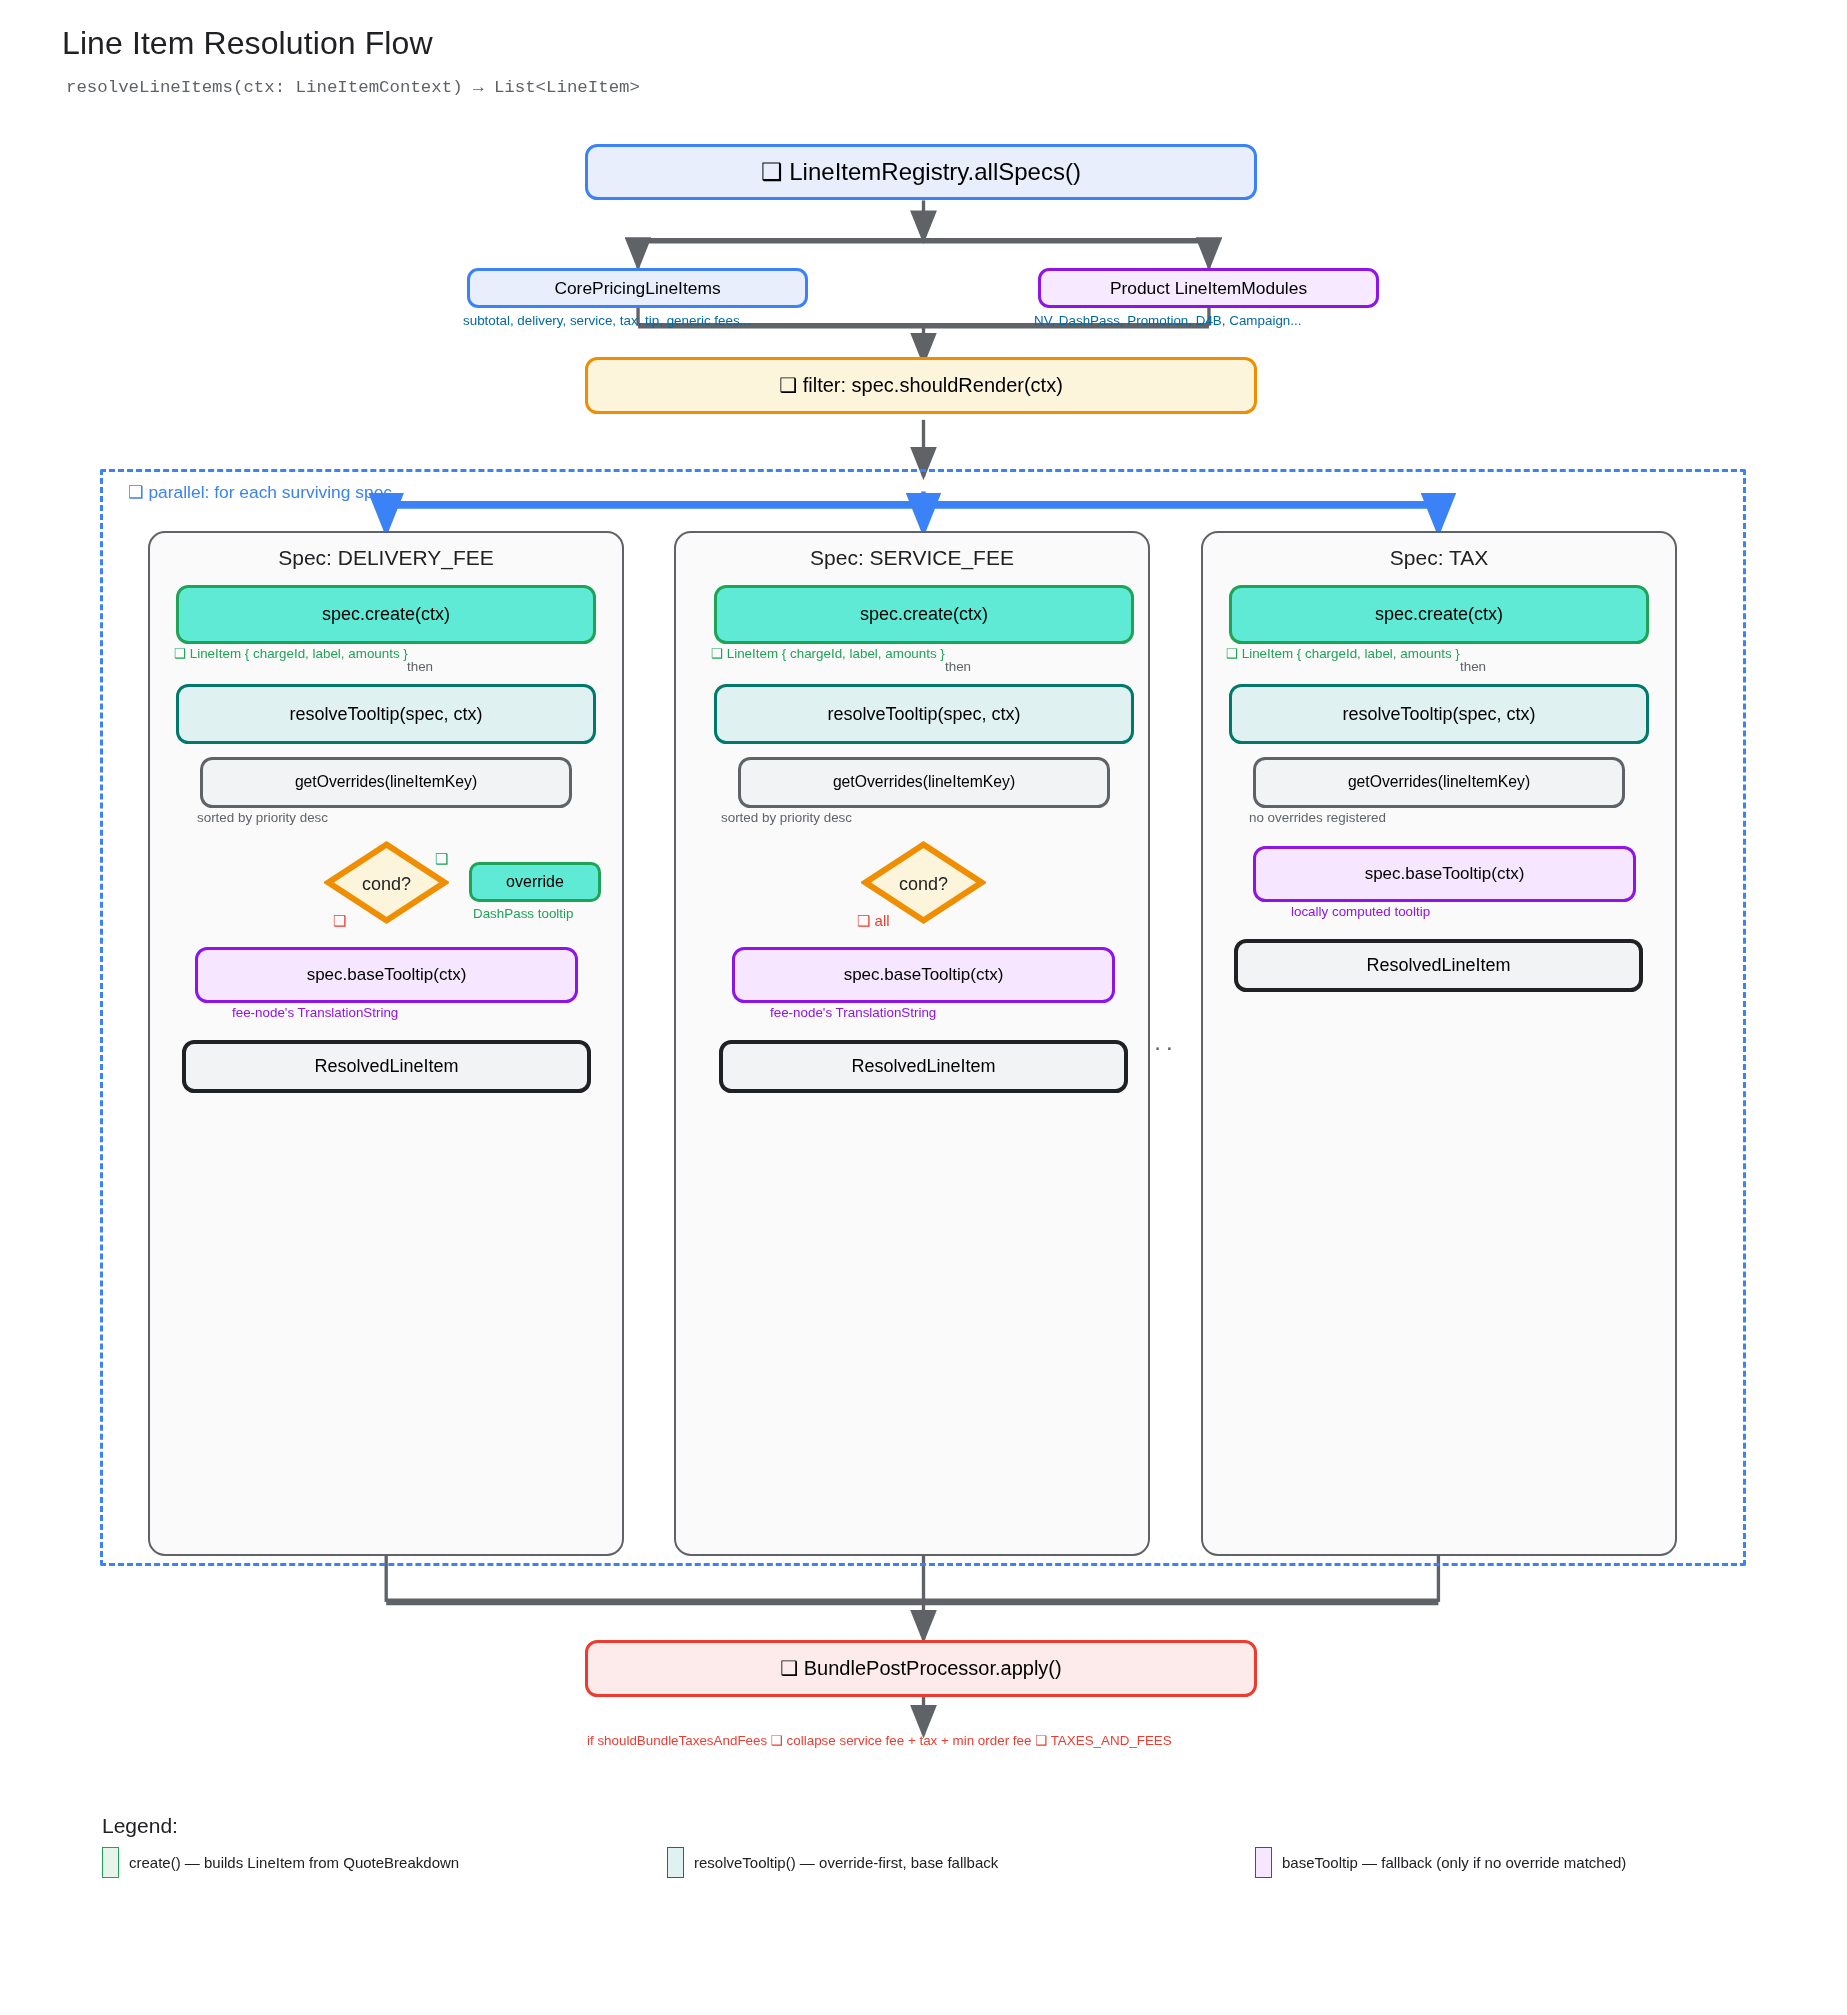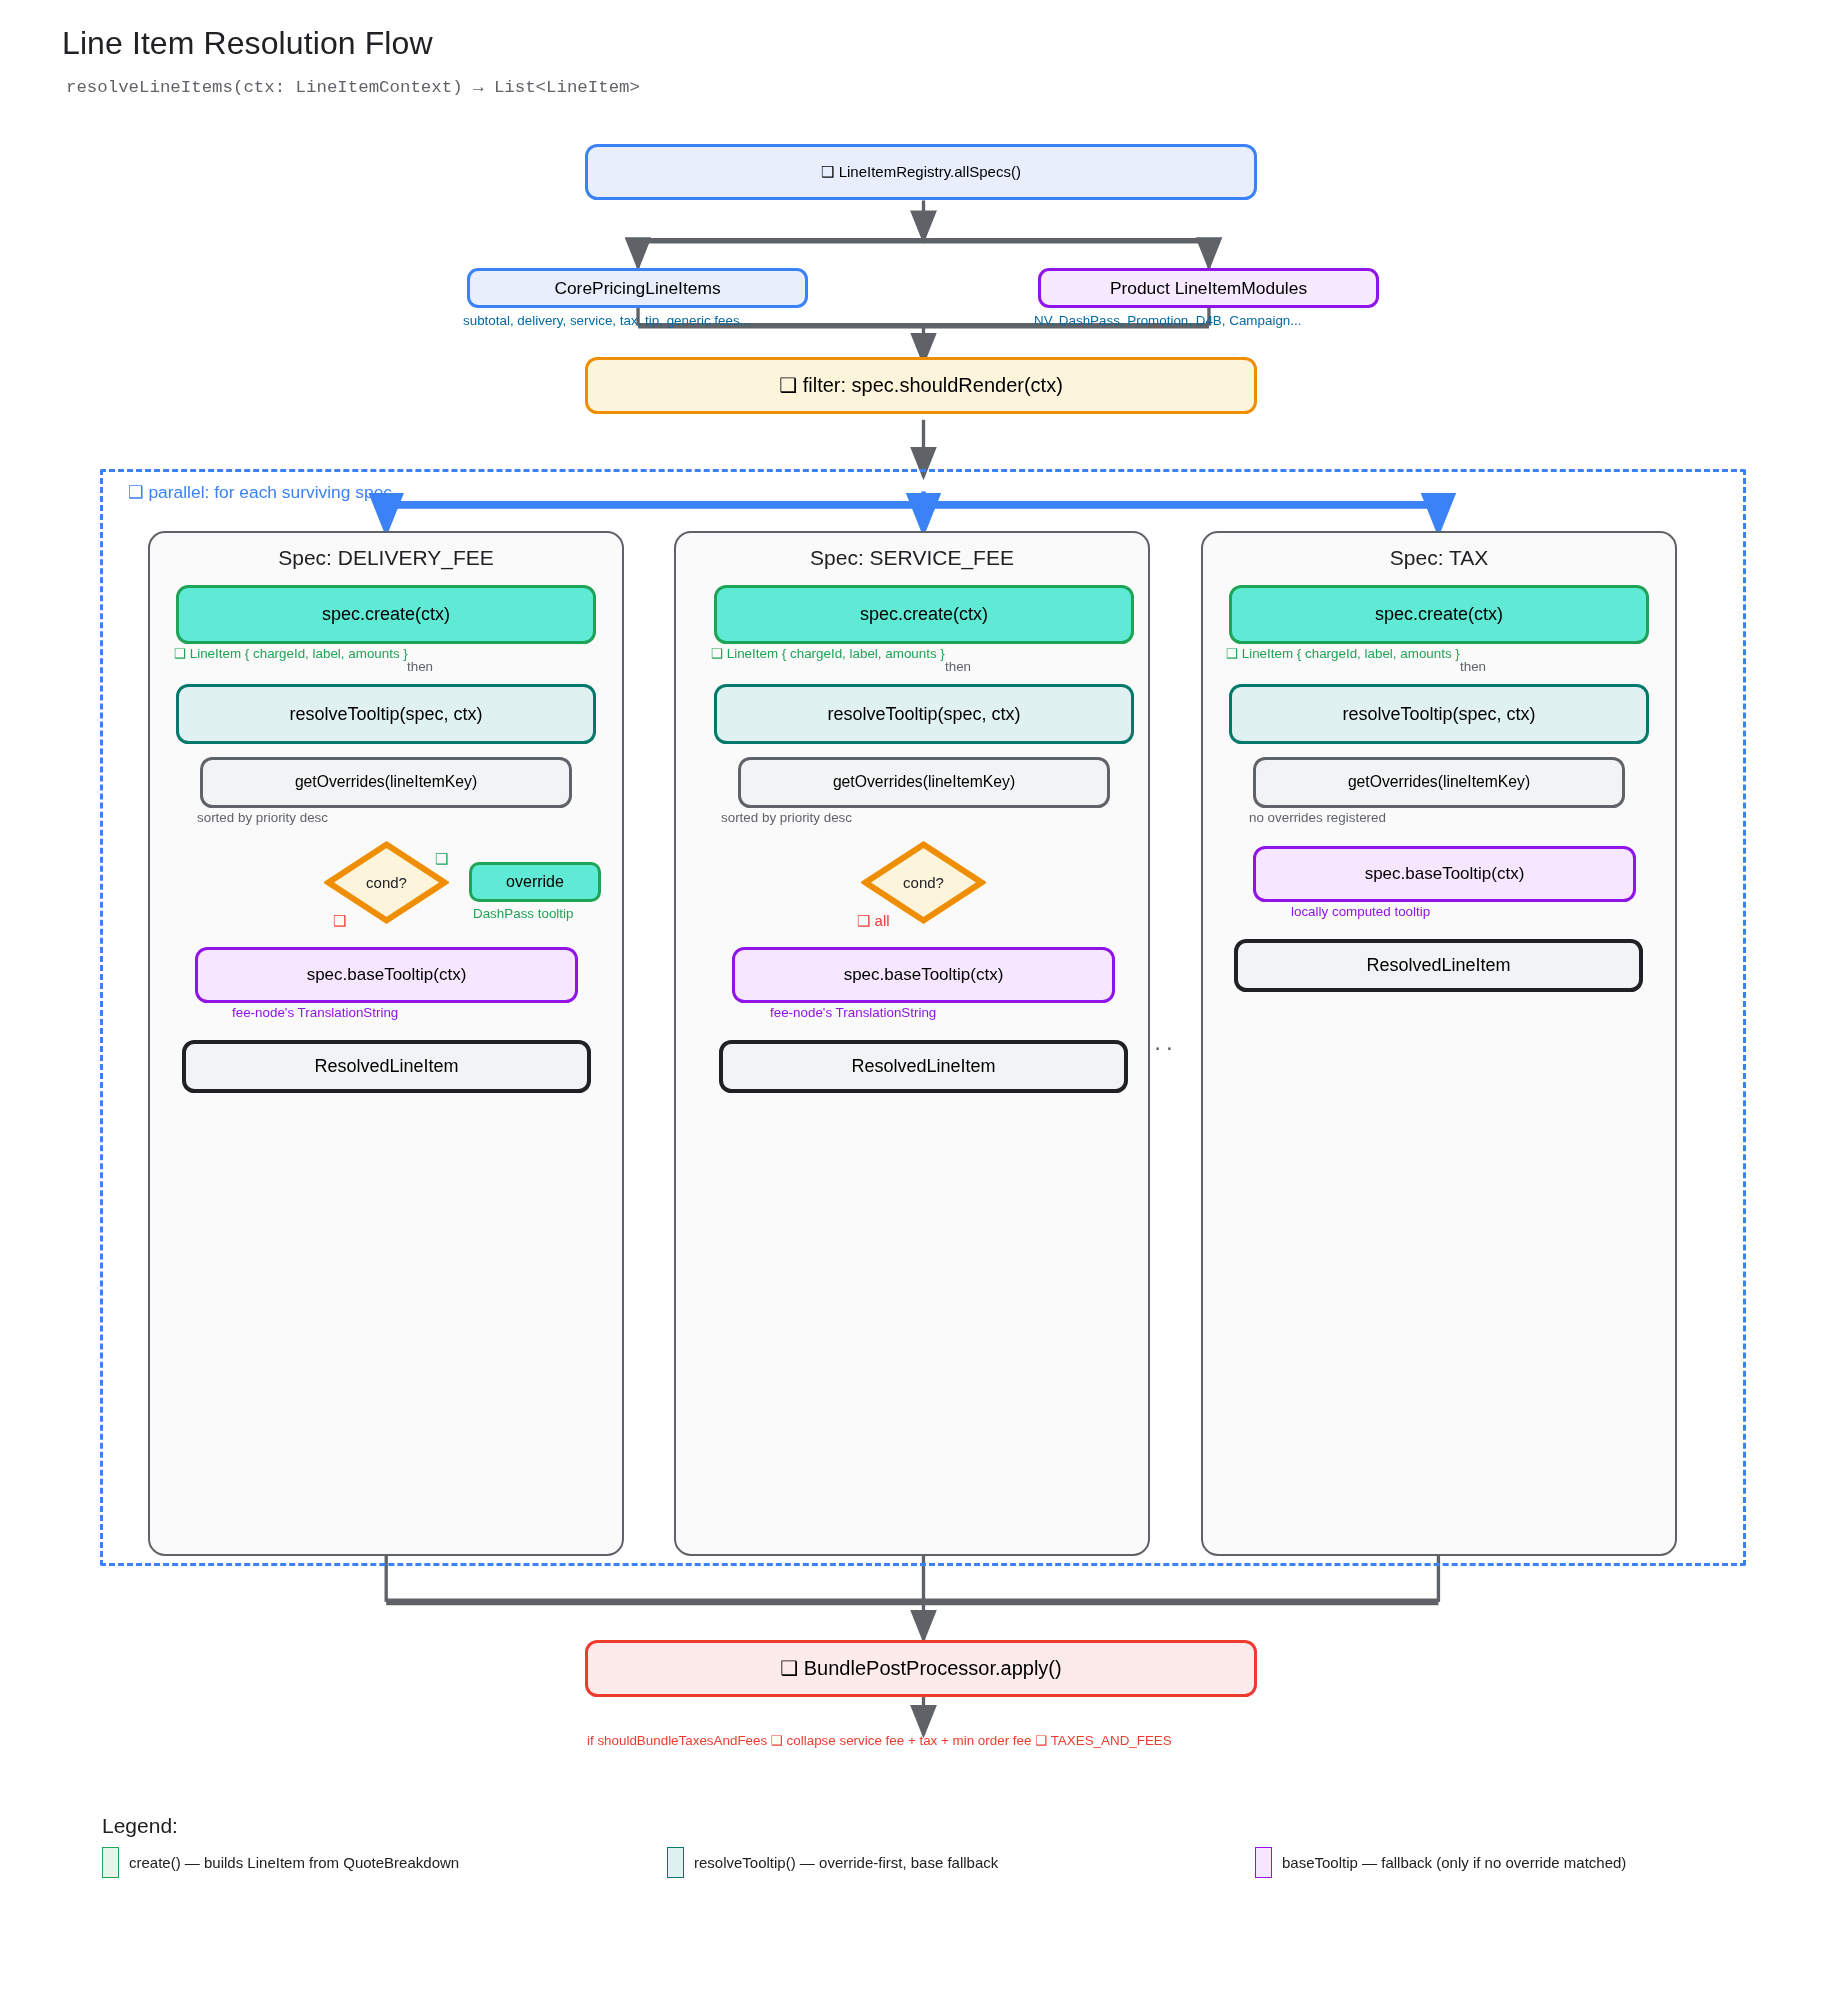--- a/index.html
+++ b/index.html
@@ -44,21 +44,21 @@
 
   
   .col{position:absolute;box-sizing:border-box;background:#fafafa;
        border:2.8px solid #5f6368;border-radius:17px;}
   .col-title{position:absolute;width:100%;text-align:center;font-size:21px;color:#202124;}
 
   .ellipsis{position:absolute;font-size:24.6px;color:#5f6368;letter-spacing:3.4px;}
 
   
   .diamond{position:absolute;}
-  .diamond .dtext{position:absolute;width:100%;text-align:center;font-size:15px;color:#202124;}
+  .diamond .dtext{position:absolute;width:100%;text-align:center;font-size:18px;color:#202124;}
 
   
   .legend-title{position:absolute;font-size:21px;color:#202124;}
   .legend-item{position:absolute;display:flex;align-items:center;gap:10px;}
   .swatch{width:17px;height:31px;box-sizing:border-box;}
   .sw-green{background:#e6f4ea;border:1.7px solid #1fa356;}
   .sw-teal{background:#dff1f0;border:1.7px solid #00796b;}
   .sw-lilac{background:#f7e6ff;border:1.7px solid #9013e8;}
   .legend-text{font-size:15px;color:#202124;white-space:nowrap;}
 </style>
@@ -128,21 +128,21 @@
     <path d="M690,2862 L2570,2862" stroke="#5f6368" stroke-width="12" fill="none"></path>
     <path d="M1650,2862 L1650,2930" stroke="#5f6368" stroke-width="6" fill="none" marker-end="url(#ah-grey)"></path>
 
     <path d="M1650,3032 L1650,3100" stroke="#5f6368" stroke-width="6" fill="none" marker-end="url(#ah-grey)"></path>
   </svg>
 
   <div class="title">Line Item Resolution Flow</div>
   <div class="subtitle">resolveLineItems(ctx: LineItemContext) → List&lt;LineItem&gt;</div>
 
   <div class="node n-blue" style="left:585px;top:144px;width:672px;height:56px;">
-    <span style="font-size:15px;">❑ LineItemRegistry.allSpecs()</span>
+    <span style="font-size:24px;">❑ LineItemRegistry.allSpecs()</span>
   </div>
 
   <div class="node n-blue" style="left:467px;top:268px;width:341px;height:40px;border-radius:11.2px;">
     <span style="font-size:17.4px;">CorePricingLineItems</span>
   </div>
   <div class="cap" style="left:463px;top:313px;">subtotal, delivery, service, tax, tip, generic fees...</div>
 
   <div class="node n-purple" style="left:1038px;top:268px;width:341px;height:40px;border-radius:11.2px;">
     <span style="font-size:17.4px;">Product LineItemModules</span>
   </div>

